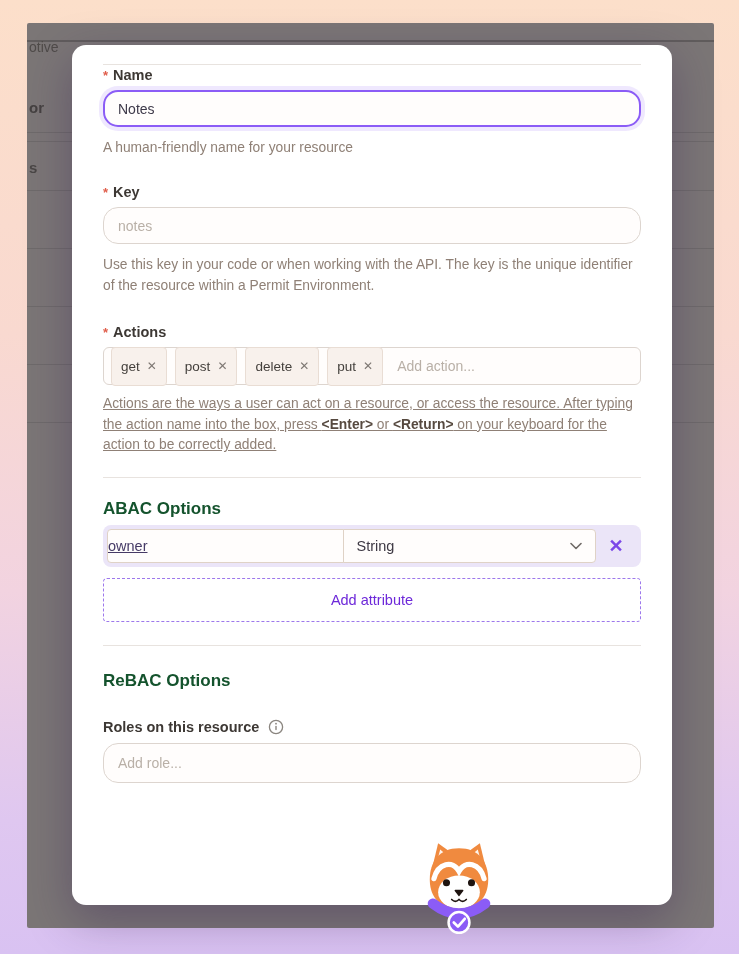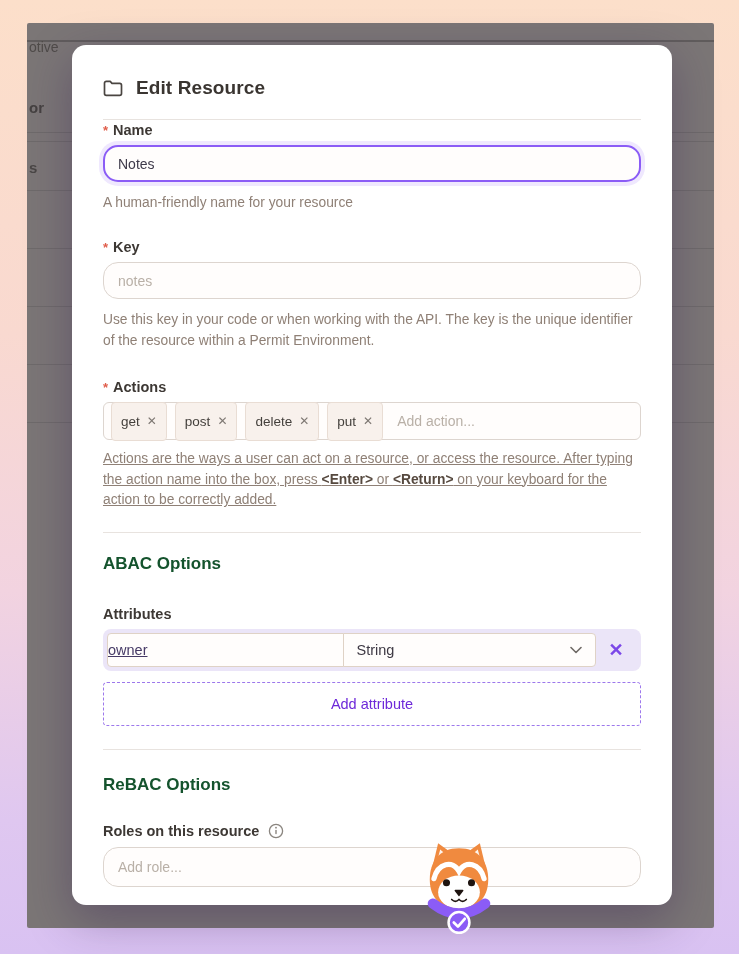--- a/index.html
+++ b/index.html
@@ -97,28 +97,20 @@
     <div class="row-line" style="top:118px"></div>
     <div class="row-line" style="top:167px"></div>
     <div class="row-line" style="top:225px"></div>
     <div class="row-line" style="top:283px"></div>
     <div class="row-line" style="top:341px"></div>
     <div class="row-line" style="top:399px"></div>
   </div>
 
   <div class="modal">
 
-    <div class="modal-header">
-      <span style="display:inline-flex">
-        <svg width="20" height="17" viewBox="0 0 20 17" fill="none">
-          <path d="M1.5 3.2 C1.5 2.2 2.3 1.4 3.3 1.4 L7.2 1.4 L9 3.4 L16.7 3.4 C17.7 3.4 18.5 4.2 18.5 5.2 L18.5 13.6 C18.5 14.6 17.7 15.4 16.7 15.4 L3.3 15.4 C2.3 15.4 1.5 14.6 1.5 13.6 Z" stroke="#4a4541" stroke-width="1.7" stroke-linejoin="round"></path>
-        </svg>
-      </span>
-      <span class="modal-title">Edit Resource</span>
-    </div>
 
     <div class="divider div-1"></div>
 
     
     <div class="field-label lab-name">
       <span class="req">*</span><span>Name</span>
     </div>
     <input class="text-input focused mt4" type="text" value="Notes" style="">
     <div class="helper">A human-friendly name for your resource</div>
 
@@ -153,21 +145,20 @@
       <span class="tag-placeholder">Add action...</span>
     </div>
     <div class="helper helper-actions">
       <span>Actions are the ways a user can act on a resource, or access the resource. After typing the action name into the box, press </span><b>&lt;Enter&gt;</b><span> or </span><b>&lt;Return&gt;</b><span> on your keyboard for the action to be correctly added.</span>
     </div>
 
     <div class="divider div-2"></div>
 
     
     <div class="section-heading head-abac">ABAC Options</div>
-    <div class="sub-label">Attributes</div>
 
     <div class="attr-row">
       <input class="attr-name" type="text" value="owner" style="">
       <div class="attr-type">
         <span>String</span>
         <span style="display:inline-flex">
           <svg width="12" height="8" viewBox="0 0 12 8" fill="none">
             <path d="M1 1.5 L6 6.5 L11 1.5" stroke="#6f6a66" stroke-width="1.6" stroke-linecap="round" stroke-linejoin="round"></path>
           </svg>
         </span>

